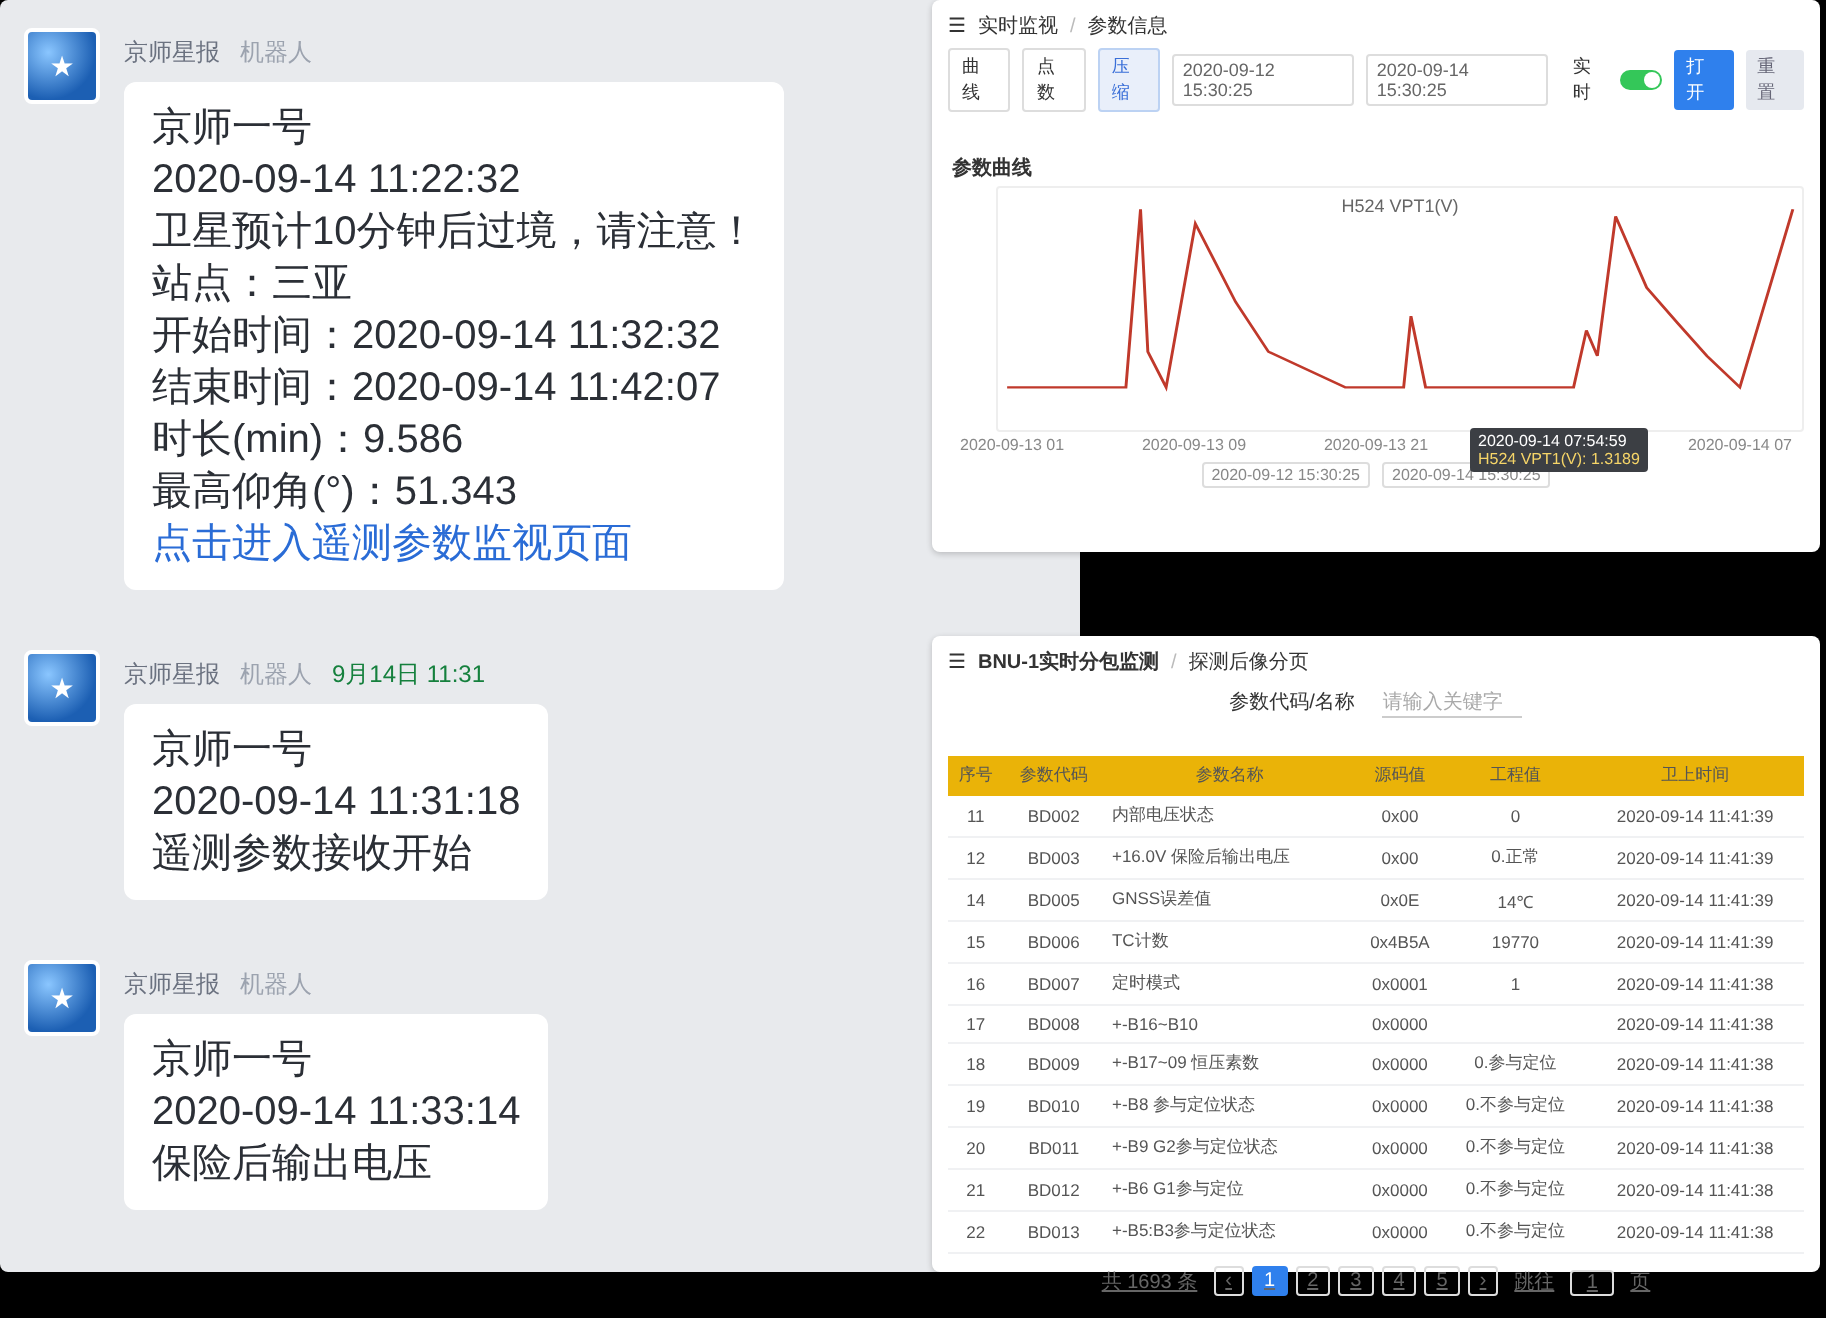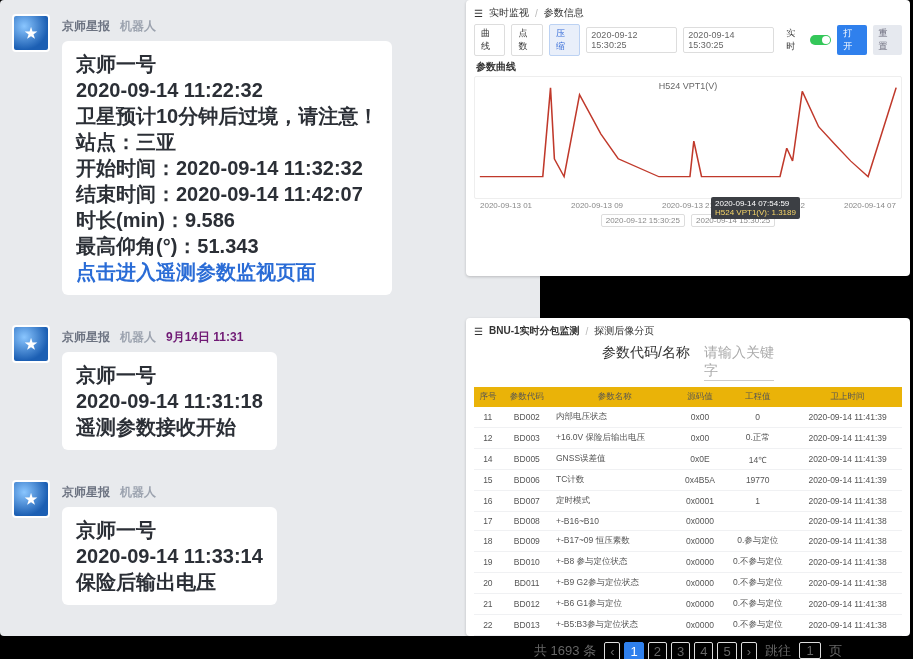--- a/index.html
+++ b/index.html
@@ -14,42 +14,41 @@
 .stage { position: relative; width: 913px; height: 659px; }
 
 
 .chat-panel {
   position: absolute;
   left: 0; top: 0;
   width: 540px; height: 636px;
   background: #e8eaed;
   border-radius: 4px;
   overflow: hidden;
-  font-weight: bold;
 }
 .chat-inner { padding: 18px 18px 0 18px; }
 .msg-block { position: relative; margin-bottom: 34px; }
 .avatar {
   position: absolute; left: -6px; top: -4px;
   width: 38px; height: 38px;
   border-radius: 4px;
   background: radial-gradient(circle at 30% 30%, #8ac6ff, #1c5fb3 70%);
   border: 2px solid #fff;
 }
 .avatar::after {
   content:"★"; position:absolute; left:50%; top:50%;
   transform:translate(-50%,-50%); color:#fff; font-size:14px;
 }
 .msg-head {
   margin-left: 44px;
   font-size: 12px; color: #6b7280;
   display:flex; gap:10px;
 }
 .msg-head .bot-tag { color:#9ca3af; }
-.msg-head .ts { color:#701a75; }
+.msg-head .ts { color:#15803d; }
 .bubble {
   margin-left: 44px; margin-top: 6px;
   background: #fff; border-radius: 6px;
   padding: 10px 14px;
   font-size: 20px; line-height: 26px; color:#2b2f36;
   width: fit-content; max-width: 360px;
 }
 .bubble a { color:#2a6cd6; text-decoration:none; }
 
 
@@ -62,33 +61,33 @@
   padding: 6px 8px;
 }
 .chart-top {
   display:flex; align-items:center; justify-content:space-between;
   font-size:10px; color:#333; margin-bottom:4px;
 }
 .chart-top .crumb { display:flex; gap:6px; align-items:center; }
 .chart-top .crumb .sep{ color:#bbb; }
 .tabs-row {
   display:flex; gap:6px; align-items:center;
-  font-size:9px; margin-bottom:4px;
+  font-size:9px; margin-bottom:21px;
 }
 .tabs-row .tab { padding:2px 6px; border:1px solid #ddd; border-radius:2px; }
 .tabs-row .tab.active { background:#e9effa; border-color:#bcd2f3; color:#3a6fd8;font-family:Liberation Serif, serif; }
 .tabs-row .datebox { border:1px solid #ddd; padding:2px 4px; border-radius:2px; color:#666; }
 .tabs-row .spacer{ flex:1; }
 .toggle { width:22px; height:10px; background:#34c759; border-radius:5px; position:relative; }
 .toggle::after{content:"";position:absolute;right:1px;top:1px;width:8px;height:8px;background:#fff;border-radius:50%;}
 .btn-sm { padding:2px 6px; border-radius:2px; font-size:9px; }
 .btn-open { background:#2f80ed; color:#fff; }
 .btn-grey { background:#e6e9ef; color:#667; }
 .chart-label { font-size:10px; font-weight:600; margin:4px 0 2px 2px; }
-.chart-svg-wrap { position:relative; height:123px; border:1px solid #eee; border-radius:2px; }
+.chart-svg-wrap { position:relative; height:123px; border:1px solid #eee; border-radius:2px;margin-left:24px; }
 .chart-title-mid { position:absolute; left:50%; top:4px; transform:translateX(-50%); font-size:9px; color:#666; }
 .chart-tooltip {
   position:absolute; left:236px; top:120px;
   background:#3c3f44; color:#fff; font-size:8px; padding:2px 4px; border-radius:2px;
 }
 .x-axis-labels { display:flex; justify-content:space-between; font-size:8px; color:#888; padding:2px 6px 0; }
 .chart-bottom { display:flex; justify-content:center; gap:6px; margin-top:4px; font-size:8px; color:#888; }
 .chart-bottom span { border:1px solid #ddd; padding:1px 4px; border-radius:2px; }
 
 
@@ -96,30 +95,30 @@
   position:absolute; left:466px; top:318px;
   width:444px; height:318px;
   background:#fff; border-radius:4px;
   box-shadow:0 1px 3px rgba(0,0,0,.2);
   padding:6px 8px;
   font-size:9px; color:#444;
 }
 .table-top { display:flex; align-items:center; gap:6px; font-size:10px; margin-bottom:6px; color:#333; }
 .table-top .strong { font-weight:600; }
 .table-top .sep { color:#bbb; }
-.search-row { display:flex; justify-content:center; gap:14px; font-size:14px; margin-bottom:6px; }
+.search-row { display:flex; justify-content:center; gap:14px; font-size:10px; margin-bottom:19px; }
 .search-row .sl { color:#333; }
 .search-row .inp {
   border-bottom:1px solid #ccc; width:70px; color:#aaa;
 }
 .tbl { width:100%; border-collapse:collapse; font-size:8.5px; }
 .tbl th { background:#eab308; padding:4px 2px; font-weight:500; color:#555; }
 .tbl td { padding:4px 2px; border-bottom:1px solid #f0f1f3; color:#555; text-align:center; }
 .tbl td.left { text-align:left; padding-left:4px; }
-.pager { display:flex; justify-content:center; align-items:flex-start; gap:4px; margin-top:6px; font-size:13px; color:#666; }
+.pager { display:flex; justify-content:center; align-items:flex-end; gap:4px; margin-top:6px; font-size:10px; color:#666;text-decoration:underline; }
 .pager .pg { border:1px solid #ddd; padding:1px 5px; border-radius:2px; }
 .pager .pg.active { background:#2f80ed; color:#fff; border-color:#2f80ed; }
 .pager .txt { margin:0 4px; }
 .pager .jump { border:1px solid #ddd; width:22px; text-align:center; border-radius:2px; }
 </style>
 </head>
 <body>
 
 <div class="stage">
 

